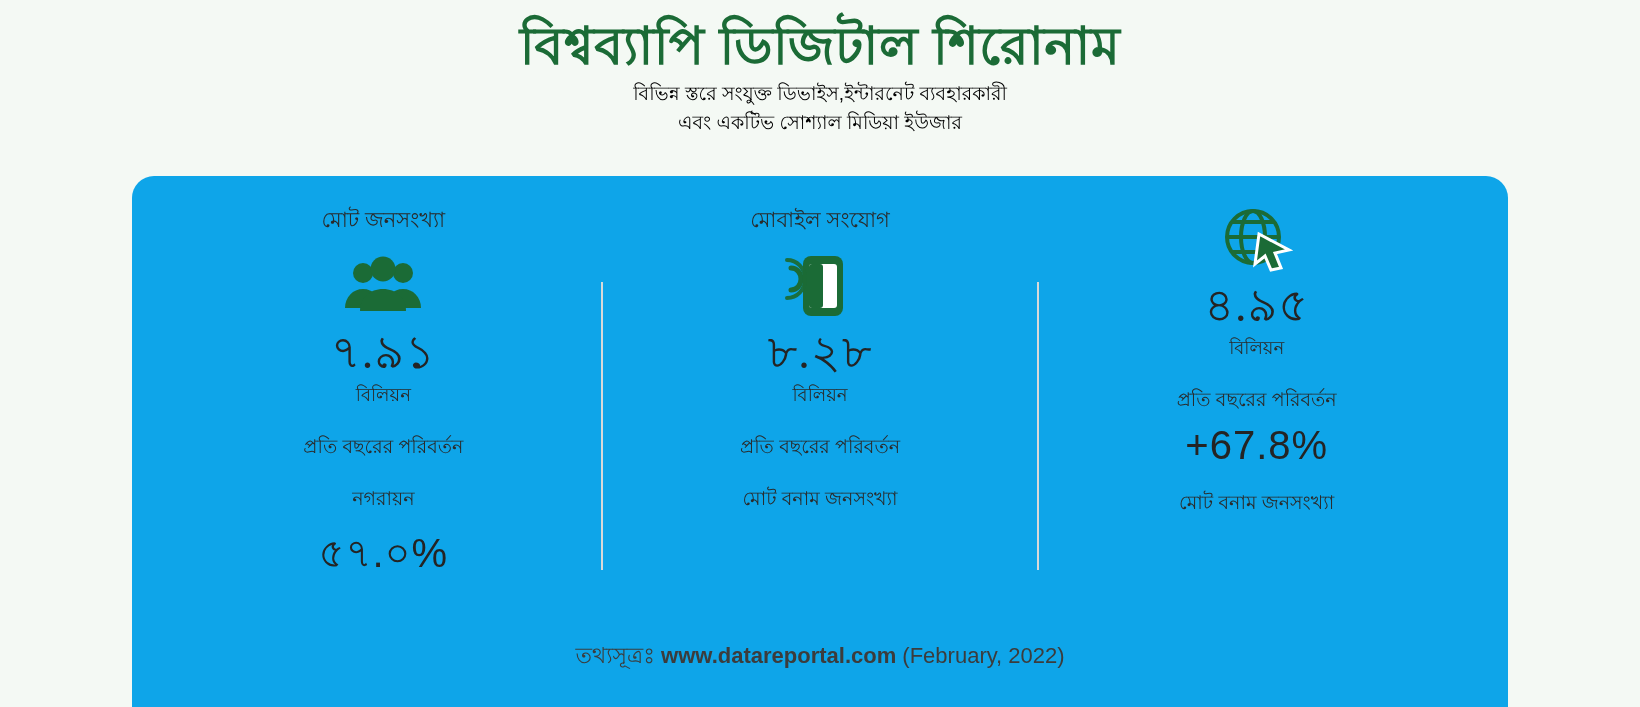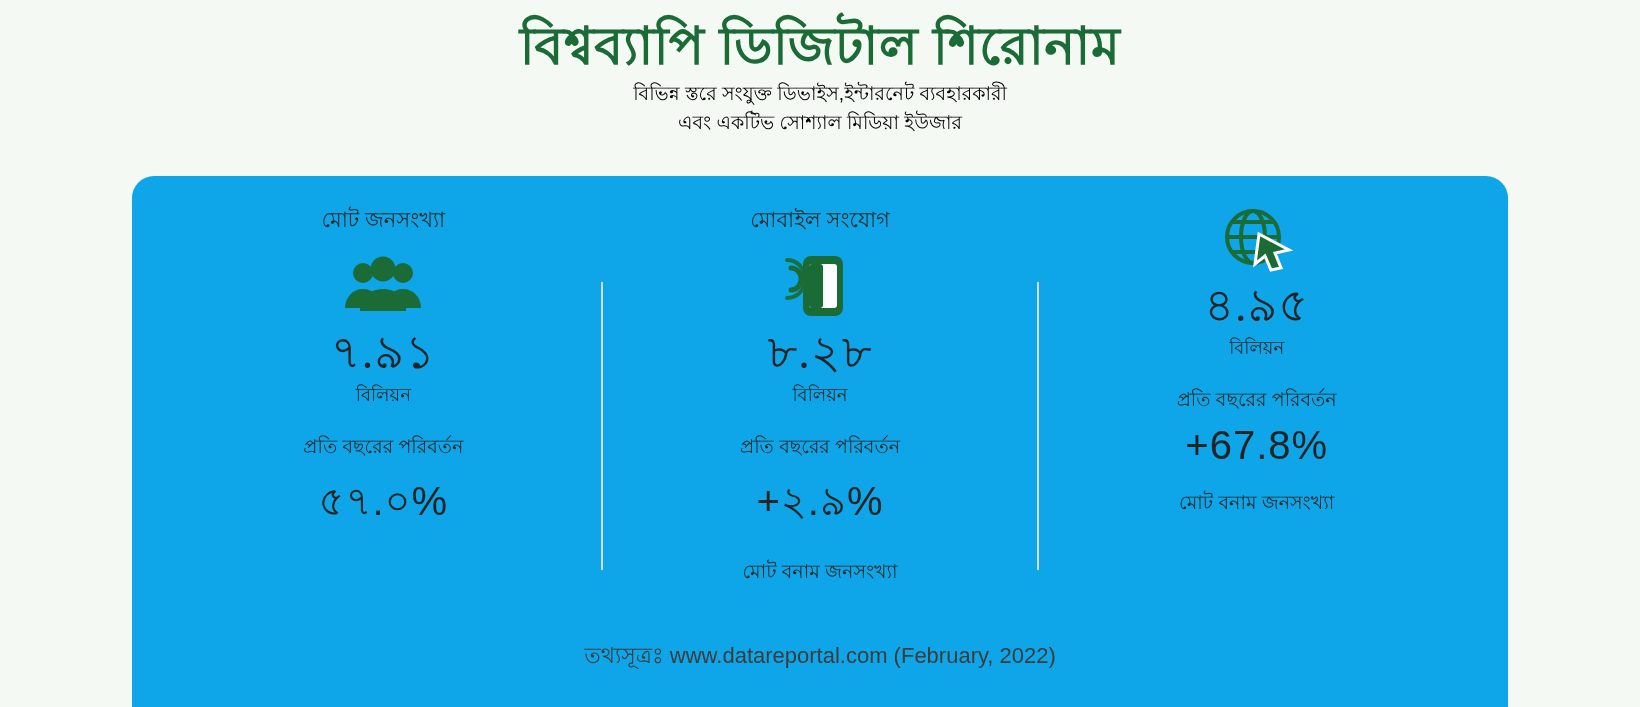--- a/index.html
+++ b/index.html
@@ -105,21 +105,21 @@
   .source {
     position: absolute;
     left: 0;
     right: 0;
     bottom: 32px;
     text-align: center;
     font-size: 22px;
     color: #3c3c3c;
   }
   .source b {
-    font-weight: normal;
+    font-weight: bold;
   }
 </style>
 </head>
 <body>
 
 <div class="page">
 
   <div class="title">বিশ্বব্যাপি ডিজিটাল শিরোনাম</div>
 
   <div class="subtitle">
@@ -140,20 +140,21 @@
               <circle cx="60" cy="17" r="10"></circle>
               <path d="M42 52c0-11 8-19 18-19s18 8 18 19z"></path>
               <circle cx="40" cy="13" r="12.5"></circle>
               <path d="M17 55c0-13 10-22 23-22s23 9 23 22z"></path>
             </g>
           </svg>
         </div>
         <div class="big-value">৭.৯১</div>
         <div class="unit">বিলিয়ন</div>
         <div class="metric-label">প্রতি বছরের পরিবর্তন</div>
+        <div class="metric-label">নগরায়ন</div>
         <div class="metric-value">৫৭.০%</div>
       </div>
 
       <div class="divider"></div>
 
       <div class="col">
         <div class="col-label">মোবাইল সংযোগ</div>
         <div class="icon-wrap">
           <svg width="70" height="64" viewBox="0 0 70 64" aria-hidden="true">
             <g fill="#1b6b36">
@@ -161,21 +162,20 @@
               <rect x="24" y="10" width="28" height="44" rx="3" fill="#ffffff"></rect>
               <rect x="24" y="10" width="14" height="44" rx="3" fill="#1b6b36"></rect>
               <path d="M6 14c6 0 10 5 10 11s-4 11-10 11" stroke="#1b6b36" stroke-width="5" fill="none" stroke-linecap="round"></path>
               <path d="M2 6c10 0 18 8 18 19s-8 19-18 19" stroke="#1b6b36" stroke-width="4" fill="none" stroke-linecap="round" opacity="0.95"></path>
             </g>
           </svg>
         </div>
         <div class="big-value">৮.২৮</div>
         <div class="unit">বিলিয়ন</div>
         <div class="metric-label">প্রতি বছরের পরিবর্তন</div>
-        <div class="metric-value">+২.৯%</div>
         <div class="metric-label">মোট বনাম জনসংখ্যা</div>
       </div>
 
       <div class="divider"></div>
 
       <div class="col">
         <div class="icon-wrap">
           <svg width="76" height="66" viewBox="0 0 76 66" aria-hidden="true">
             <g fill="none" stroke="#1b6b36" stroke-width="4">
               <circle cx="34" cy="31" r="26"></circle>

